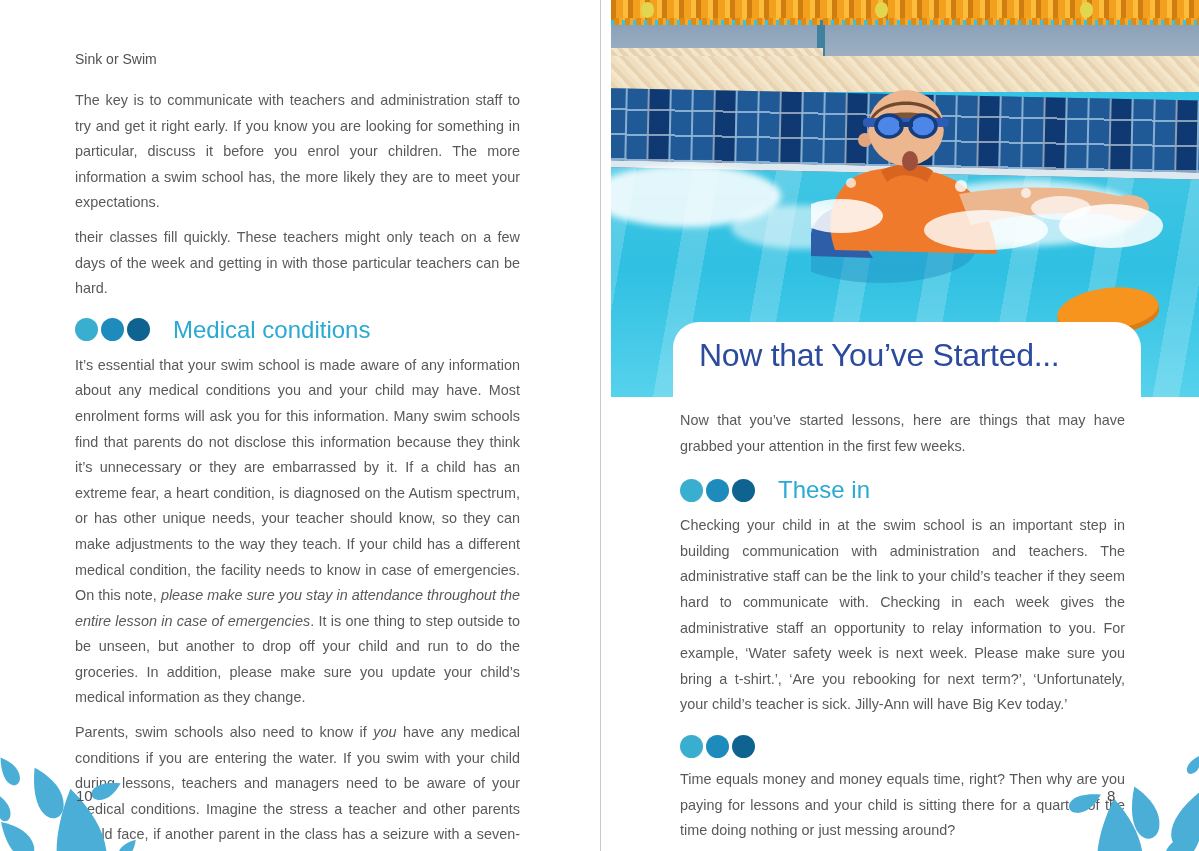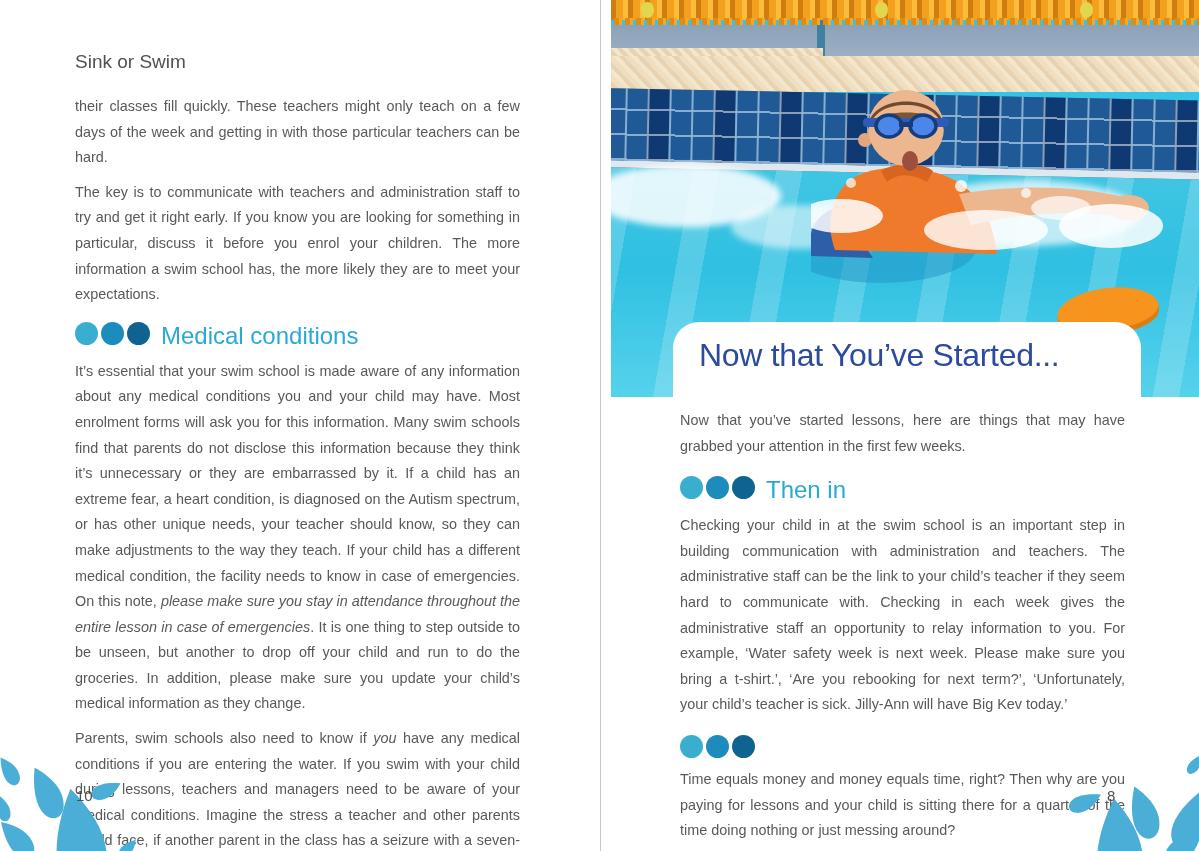--- a/index.html
+++ b/index.html
@@ -5,25 +5,25 @@
   html,body{margin:0;padding:0;}
   body{
     width:1199px;height:851px;position:relative;overflow:hidden;
     background:#ffffff;
     font-family:"Liberation Sans", sans-serif;
   }
   .divider{position:absolute;left:600px;top:0;width:1px;height:851px;background:#c9c9c9;}
 
   
   .left-content{position:absolute;left:75px;top:51px;width:445px;}
-  .running-head{font-size:19px;color:#4f5153;margin:0 0 21px 0;}
+  .running-head{font-size:14px;color:#4f5153;margin:0 0 21px 0;}
   p.body{font-size:14.4px;line-height:25.6px;color:#58595b;text-align:justify;margin:0 0 9px 0;}
   p.body em{font-style:italic;}
 
-  .section-heading{display:flex;align-items:flex-start;margin:14px 0 9px 0;}
+  .section-heading{display:flex;align-items:center;margin:14px 0 9px 0;gap:12px;}
   .dots{display:flex;gap:3px;margin-right:11px;flex:0 0 auto;}
   .dot{width:23px;height:23px;border-radius:50%;}
   .dot1{background:#3aaecf;}
   .dot2{background:#1d8cbd;}
   .dot3{background:#0e6391;}
   .section-heading .label{font-size:24px;color:#2aa9d3;white-space:nowrap;}
 
   .page-number{position:absolute;font-size:15px;color:#4d4f51;z-index:6;}
   #pn-left{left:76px;top:787px;}
   #pn-right{left:1107px;top:787px;}
@@ -75,23 +75,23 @@
   #splash-right{right:0;bottom:0;}
 </style>
 </head>
 <body>
 
 <div class="divider"></div>
 
 <div class="left-content">
   <div class="running-head">Sink or Swim</div>
 
+  <p class="body">The key is to communicate with teachers and administration staff to try and get it right early. If you know you are looking for something in particular, discuss it before you enrol your children. The more information a swim school has, the more likely they are to meet your expectations.</p>
+
   <p class="body">their classes fill quickly. These teachers might only teach on a few days of the week and getting in with those particular teachers can be hard.</p>
-
-  <p class="body">The key is to communicate with teachers and administration staff to try and get it right early. If you know you are looking for something in particular, discuss it before you enrol your children. The more information a swim school has, the more likely they are to meet your expectations.</p>
 
   <div class="section-heading">
     <span class="dots">
       <span class="dot dot1"></span>
       <span class="dot dot2"></span>
       <span class="dot dot3"></span>
     </span>
     <span class="label">Medical conditions</span>
   </div>
 
@@ -174,21 +174,21 @@
 
 <div class="right-content">
   <p class="body">Now that you’ve started lessons, here are things that may have grabbed your attention in the first few weeks.</p>
 
   <div class="section-heading">
     <span class="dots">
       <span class="dot dot1"></span>
       <span class="dot dot2"></span>
       <span class="dot dot3"></span>
     </span>
-    <span class="label">Then in</span>
+    <span class="label">These in</span>
   </div>
 
   <p class="body">Checking your child in at the swim school is an important step in building communication with administration and teachers. The administrative staff can be the link to your child’s teacher if they seem hard to communicate with. Checking in each week gives the administrative staff an opportunity to relay information to you. For example, ‘Water safety week is next week. Please make sure you bring a t-shirt.’, ‘Are you rebooking for next term?’, ‘Unfortunately, your child’s teacher is sick. Jilly-Ann will have Big Kev today.’</p>
 
   <div class="section-heading">
     <span class="dots">
       <span class="dot dot1"></span>
       <span class="dot dot2"></span>
       <span class="dot dot3"></span>
     </span>

